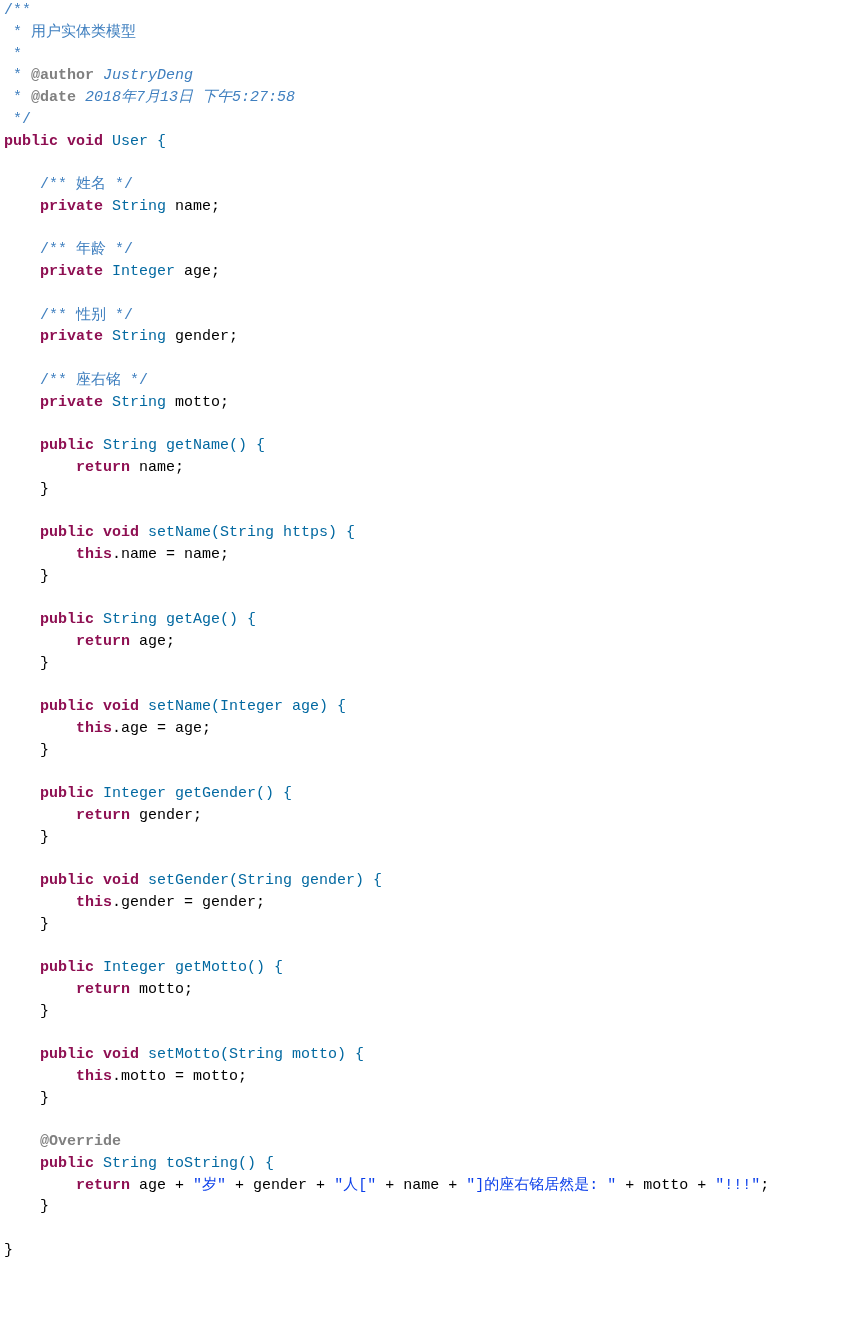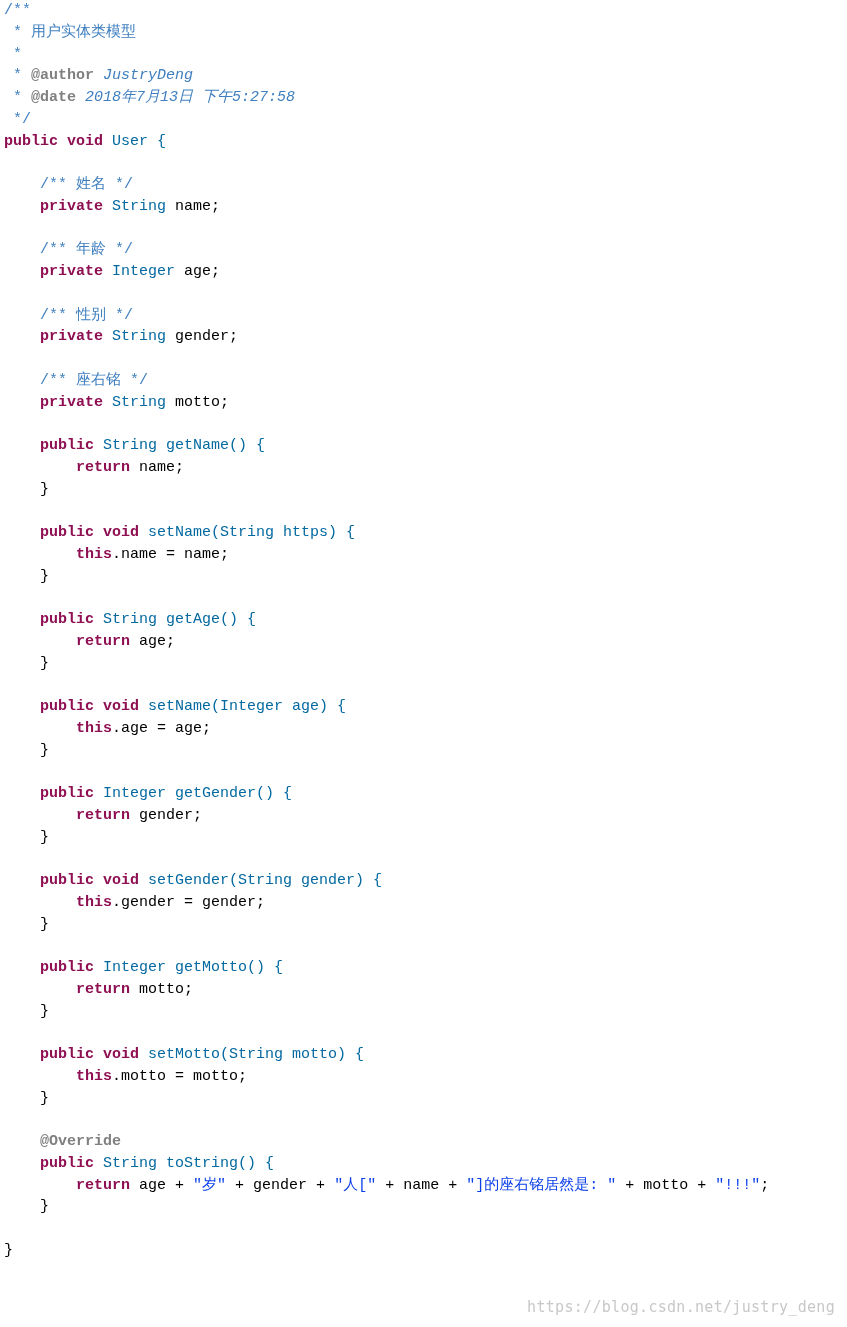--- a/index.html
+++ b/index.html
@@ -99,14 +99,13 @@
 <span class="kw">        this</span><span class="punc">.</span><span class="fld">motto</span><span class="punc"> = motto;</span>
 <span class="punc">    }</span>
 
 <span class="tag">    @Override</span>
 <span class="kw">    public</span><span class="type"> String toString() {</span>
 <span class="kw">        return</span><span class="fld"> age</span><span class="punc"> + </span><span class="str">"岁"</span><span class="punc"> + </span><span class="fld">gender</span><span class="punc"> + </span><span class="str">"人["</span><span class="punc"> + </span><span class="fld">name</span><span class="punc"> + </span><span class="str">"]的座右铭居然是: "</span><span class="punc"> + </span><span class="fld">motto</span><span class="punc"> + </span><span class="str">"!!!"</span><span class="punc">;</span>
 <span class="punc">    }</span>
 
 <span class="punc">}</span>
 </pre>
-<div class="watermark">https://blog.csdn.net/justry_deng</div>
 </div>
 
 </body></html>

